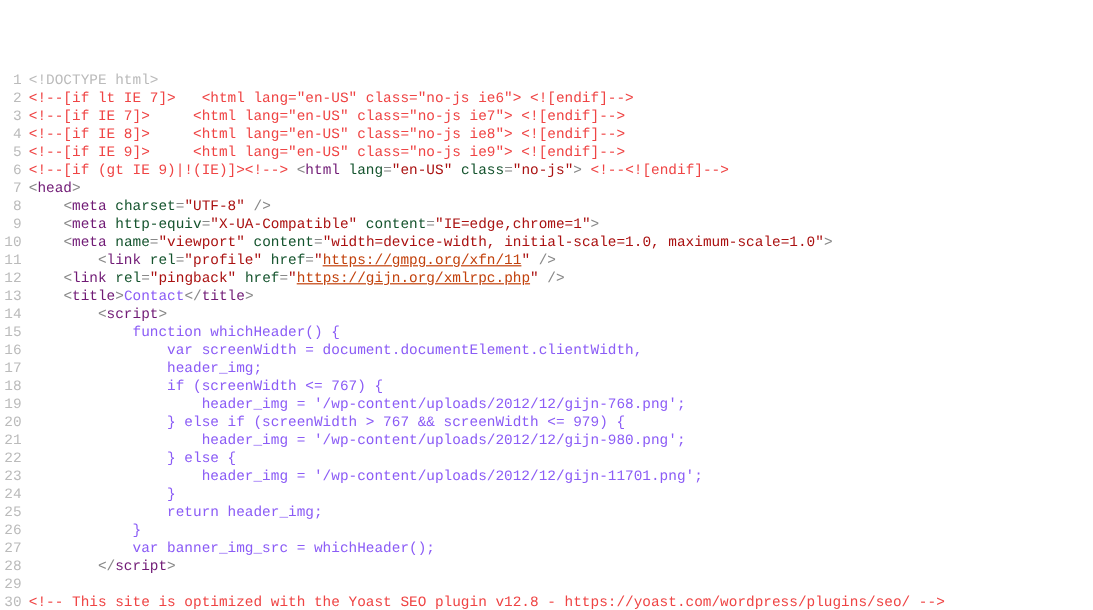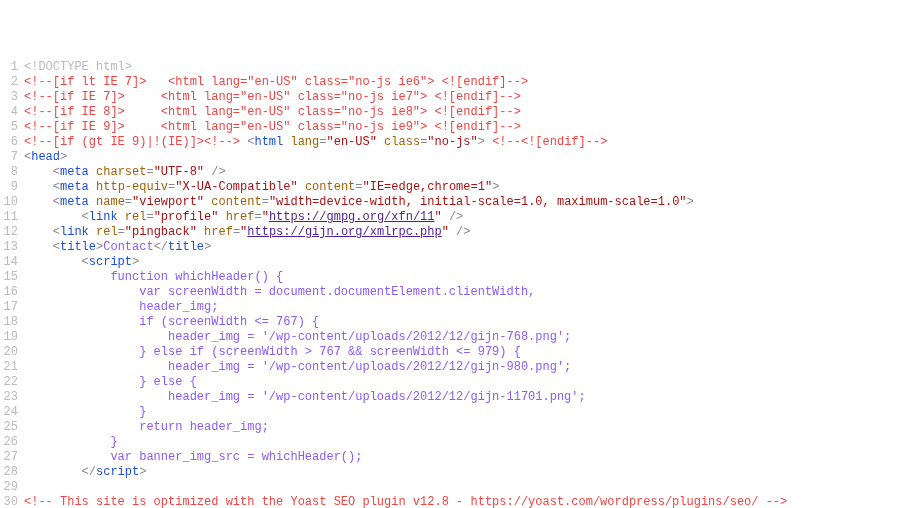--- a/index.html
+++ b/index.html
@@ -17,25 +17,25 @@
   text-align: right;
   color: #bbb;
   padding-right: 6px;
   flex-shrink: 0;
   user-select: none;
 }
 .code { flex: 1; }
 .doctype { color: #bbb; text-align: right; }
 .comment { color: #ef4444; }
 .tag-bracket { color: #888; }
-.tag-name { color: #1d4ed8; }
-.attr-name { color: #a16207; }
+.tag-name { color: #701a75; }
+.attr-name { color: #14532d; }
 .attr-eq { color: #888; }
 .attr-val { color: #a11; }
-.link { color: #4c1d95; text-decoration: underline; }
+.link { color: #c2410c; text-decoration: underline; }
 .text { color: #8b5cf6; }
 </style>
 </head>
 <body>
 
 
 
 <div id="root"><div class="line"><span class="gutter">1</span><span class="code"><span class="doctype">&lt;!DOCTYPE html&gt;</span></span></div><div class="line"><span class="gutter">2</span><span class="code"><span class="comment">&lt;!--[if lt IE 7]&gt;   &lt;html lang="en-US" class="no-js ie6"&gt; &lt;![endif]--&gt;</span></span></div><div class="line"><span class="gutter">3</span><span class="code"><span class="comment">&lt;!--[if IE 7]&gt;     &lt;html lang="en-US" class="no-js ie7"&gt; &lt;![endif]--&gt;</span></span></div><div class="line"><span class="gutter">4</span><span class="code"><span class="comment">&lt;!--[if IE 8]&gt;     &lt;html lang="en-US" class="no-js ie8"&gt; &lt;![endif]--&gt;</span></span></div><div class="line"><span class="gutter">5</span><span class="code"><span class="comment">&lt;!--[if IE 9]&gt;     &lt;html lang="en-US" class="no-js ie9"&gt; &lt;![endif]--&gt;</span></span></div><div class="line"><span class="gutter">6</span><span class="code"><span class="comment">&lt;!--[if (gt IE 9)|!(IE)]&gt;&lt;!--&gt;</span><span class="text"> </span><span class="tag-bracket">&lt;</span><span class="tag-name">html</span><span class="text"> </span><span class="attr-name">lang</span><span class="attr-eq">=</span><span class="attr-val">"en-US"</span><span class="text"> </span><span class="attr-name">class</span><span class="attr-eq">=</span><span class="attr-val">"no-js"</span><span class="tag-bracket">&gt;</span><span class="text"> </span><span class="comment">&lt;!--&lt;![endif]--&gt;</span></span></div><div class="line"><span class="gutter">7</span><span class="code"><span class="tag-bracket">&lt;</span><span class="tag-name">head</span><span class="tag-bracket">&gt;</span></span></div><div class="line"><span class="gutter">8</span><span class="code"><span class="text">    </span><span class="tag-bracket">&lt;</span><span class="tag-name">meta</span><span class="text"> </span><span class="attr-name">charset</span><span class="attr-eq">=</span><span class="attr-val">"UTF-8"</span><span class="tag-bracket"> /&gt;</span></span></div><div class="line"><span class="gutter">9</span><span class="code"><span class="text">    </span><span class="tag-bracket">&lt;</span><span class="tag-name">meta</span><span class="text"> </span><span class="attr-name">http-equiv</span><span class="attr-eq">=</span><span class="attr-val">"X-UA-Compatible"</span><span class="text"> </span><span class="attr-name">content</span><span class="attr-eq">=</span><span class="attr-val">"IE=edge,chrome=1"</span><span class="tag-bracket">&gt;</span></span></div><div class="line"><span class="gutter">10</span><span class="code"><span class="text">    </span><span class="tag-bracket">&lt;</span><span class="tag-name">meta</span><span class="text"> </span><span class="attr-name">name</span><span class="attr-eq">=</span><span class="attr-val">"viewport"</span><span class="text"> </span><span class="attr-name">content</span><span class="attr-eq">=</span><span class="attr-val">"width=device-width, initial-scale=1.0, maximum-scale=1.0"</span><span class="tag-bracket">&gt;</span></span></div><div class="line"><span class="gutter">11</span><span class="code"><span class="text">        </span><span class="tag-bracket">&lt;</span><span class="tag-name">link</span><span class="text"> </span><span class="attr-name">rel</span><span class="attr-eq">=</span><span class="attr-val">"profile"</span><span class="text"> </span><span class="attr-name">href</span><span class="attr-eq">=</span><span class="attr-val">"</span><span class="link">https://gmpg.org/xfn/11</span><span class="attr-val">"</span><span class="tag-bracket"> /&gt;</span></span></div><div class="line"><span class="gutter">12</span><span class="code"><span class="text">    </span><span class="tag-bracket">&lt;</span><span class="tag-name">link</span><span class="text"> </span><span class="attr-name">rel</span><span class="attr-eq">=</span><span class="attr-val">"pingback"</span><span class="text"> </span><span class="attr-name">href</span><span class="attr-eq">=</span><span class="attr-val">"</span><span class="link">https://gijn.org/xmlrpc.php</span><span class="attr-val">"</span><span class="tag-bracket"> /&gt;</span></span></div><div class="line"><span class="gutter">13</span><span class="code"><span class="text">    </span><span class="tag-bracket">&lt;</span><span class="tag-name">title</span><span class="tag-bracket">&gt;</span><span class="text">Contact</span><span class="tag-bracket">&lt;/</span><span class="tag-name">title</span><span class="tag-bracket">&gt;</span></span></div><div class="line"><span class="gutter">14</span><span class="code"><span class="text">        </span><span class="tag-bracket">&lt;</span><span class="tag-name">script</span><span class="tag-bracket">&gt;</span></span></div><div class="line"><span class="gutter">15</span><span class="code"><span class="text">            function whichHeader() {</span></span></div><div class="line"><span class="gutter">16</span><span class="code"><span class="text">                var screenWidth = document.documentElement.clientWidth,</span></span></div><div class="line"><span class="gutter">17</span><span class="code"><span class="text">                header_img;</span></span></div><div class="line"><span class="gutter">18</span><span class="code"><span class="text">                if (screenWidth &lt;= 767) {</span></span></div><div class="line"><span class="gutter">19</span><span class="code"><span class="text">                    header_img = '/wp-content/uploads/2012/12/gijn-768.png';</span></span></div><div class="line"><span class="gutter">20</span><span class="code"><span class="text">                } else if (screenWidth &gt; 767 &amp;&amp; screenWidth &lt;= 979) {</span></span></div><div class="line"><span class="gutter">21</span><span class="code"><span class="text">                    header_img = '/wp-content/uploads/2012/12/gijn-980.png';</span></span></div><div class="line"><span class="gutter">22</span><span class="code"><span class="text">                } else {</span></span></div><div class="line"><span class="gutter">23</span><span class="code"><span class="text">                    header_img = '/wp-content/uploads/2012/12/gijn-11701.png';</span></span></div><div class="line"><span class="gutter">24</span><span class="code"><span class="text">                }</span></span></div><div class="line"><span class="gutter">25</span><span class="code"><span class="text">                return header_img;</span></span></div><div class="line"><span class="gutter">26</span><span class="code"><span class="text">            }</span></span></div><div class="line"><span class="gutter">27</span><span class="code"><span class="text">            var banner_img_src = whichHeader();</span></span></div><div class="line"><span class="gutter">28</span><span class="code"><span class="text">        </span><span class="tag-bracket">&lt;/</span><span class="tag-name">script</span><span class="tag-bracket">&gt;</span></span></div><div class="line"><span class="gutter">29</span><span class="code"><span class="text"></span></span></div><div class="line"><span class="gutter">30</span><span class="code"><span class="comment">&lt;!-- This site is optimized with the Yoast SEO plugin v12.8 - https://yoast.com/wordpress/plugins/seo/ --&gt;</span></span></div></div>
 
 

